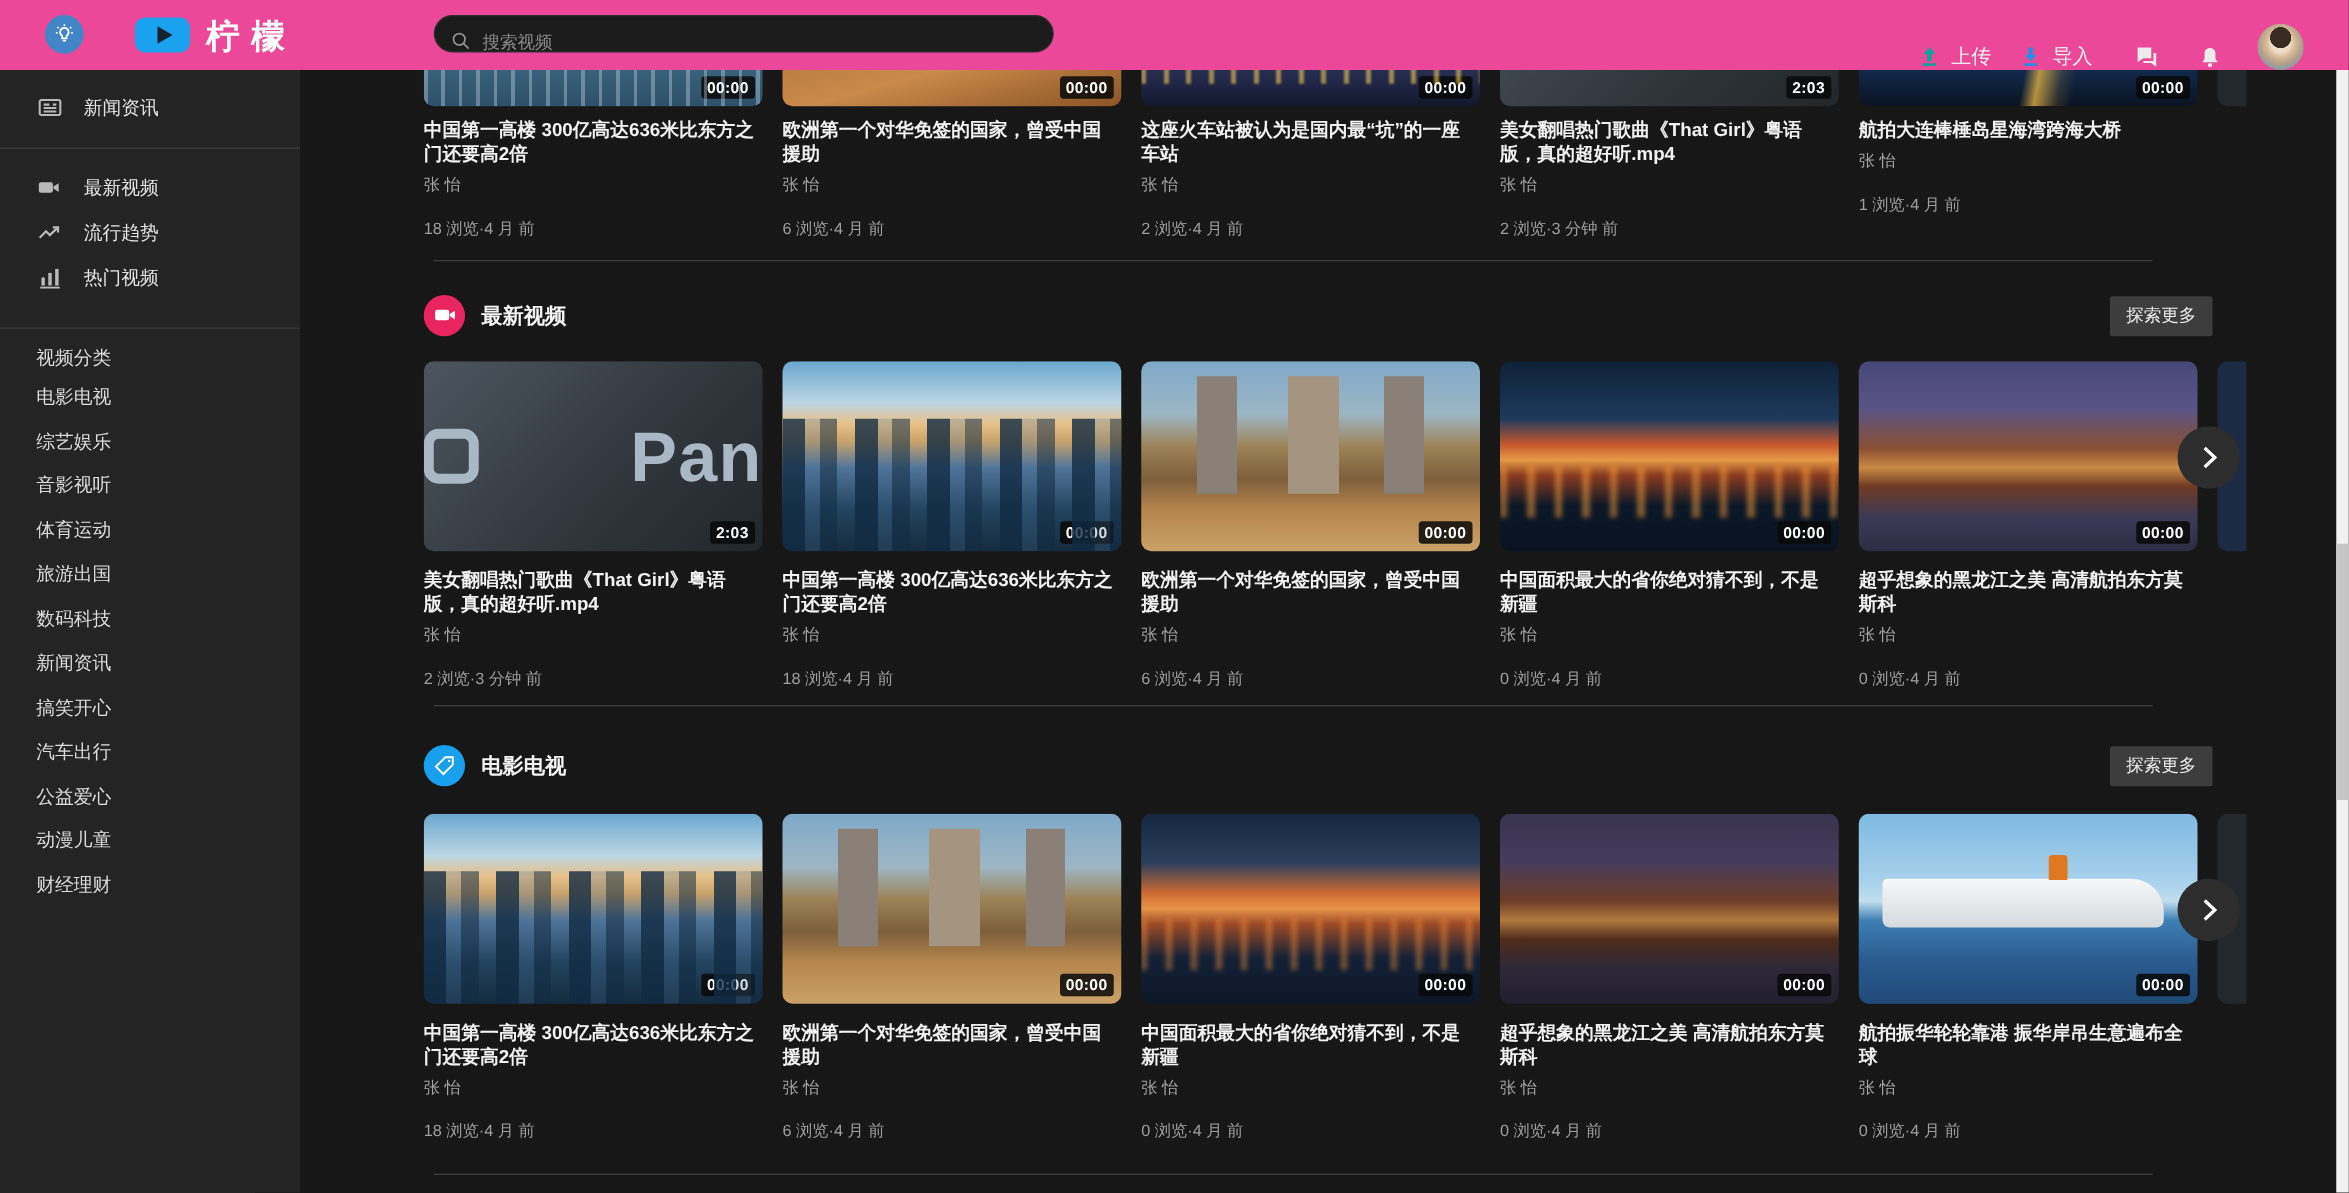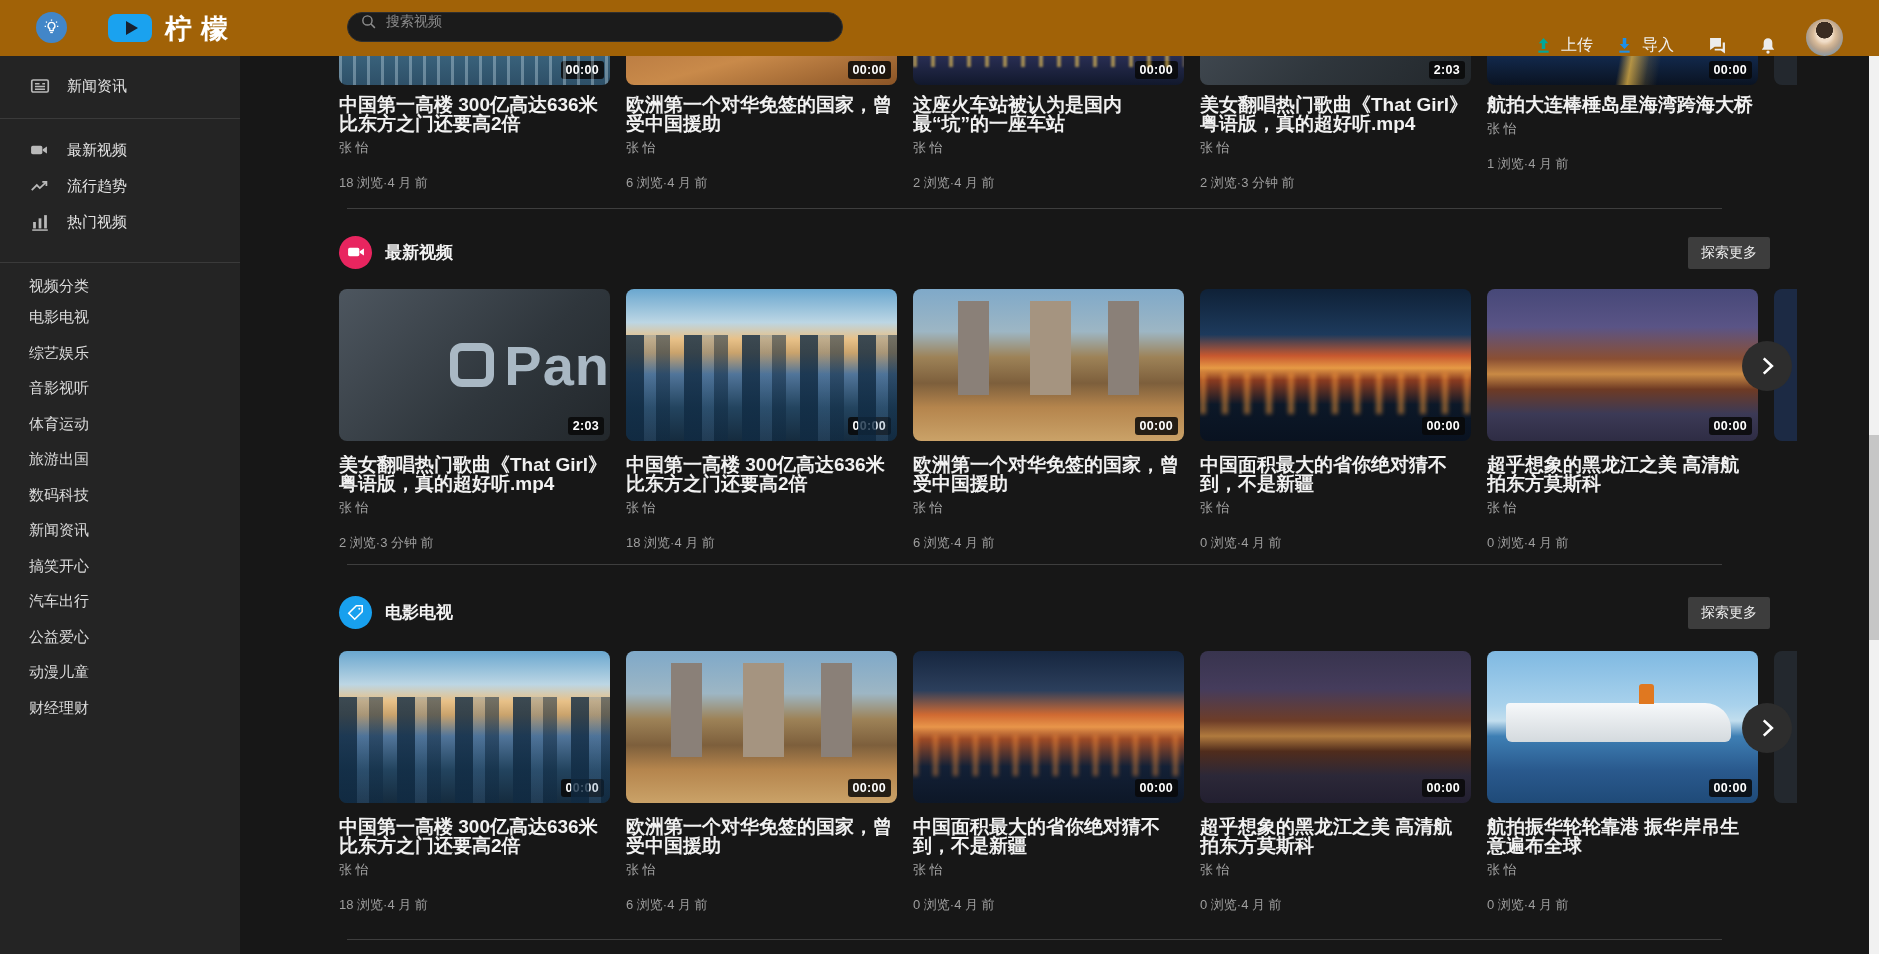--- a/index.html
+++ b/index.html
@@ -1,28 +1,28 @@
 <!DOCTYPE html>
 <html><head>
 <meta charset="utf-8">
 <style>
   *{margin:0;padding:0;box-sizing:border-box}
   html,body{width:1879px;height:954px;overflow:hidden;background:#171717;
     font-family:"Liberation Sans","DejaVu Sans",sans-serif;-webkit-font-smoothing:antialiased}
   
-  .topbar{position:absolute;left:0;top:0;width:1879px;height:56px;background:#a16207;z-index:40}
+  .topbar{position:absolute;left:0;top:0;width:1879px;height:56px;background:#ec4899;z-index:40}
   .bulb-badge{position:absolute;left:36px;top:12px;width:31px;height:31px;border-radius:50%;
     background:#4286c8;display:flex;align-items:center;justify-content:center;cursor:pointer}
   .play-badge{position:absolute;left:108px;top:14px;width:44px;height:28px;background:#1aa2ef;
     border-radius:8px;display:flex;align-items:center;justify-content:center;cursor:pointer}
   .play-tri{width:0;height:0;border-left:12px solid #17202e;border-top:7px solid transparent;
     border-bottom:7px solid transparent;margin-left:3px}
   .brand-name{position:absolute;left:165px;top:11px;font-size:27px;font-weight:700;color:#fff;letter-spacing:9px}
   .search{position:absolute;left:347px;top:12px;width:496px;height:30px;border-radius:16px;
-    background:#1b1b1b;border:1px solid #2f2f2f;display:flex;align-items:flex-start;padding:0 12px;gap:9px}
+    background:#1b1b1b;border:1px solid #2f2f2f;display:flex;align-items:flex-end;padding:0 12px;gap:9px}
   .search input{flex:1;background:transparent;border:0;outline:none;color:#ddd;font-size:14px;
     font-family:inherit}
   .search input::placeholder{color:#8a8a8a}
   .top-actions{position:absolute;right:36px;top:0;height:56px;display:flex;align-items:flex-end}
   .action{display:flex;align-items:center;gap:8px;color:#f0f0f0;font-size:16px;cursor:pointer}
   .action + .action{margin-left:22px}
   .icbtn{display:flex;align-items:center;cursor:pointer}
   .m-chat{margin-left:33px}.m-bell{margin-left:30px}
   .avatar{margin-left:28px;width:37px;height:37px;border-radius:50%;cursor:pointer;
     background:radial-gradient(circle at 50% 30%,#3a2c22 0 26%,transparent 27%),
@@ -51,40 +51,40 @@
   .sec-icon{width:33px;height:33px;border-radius:50%;display:flex;align-items:center;justify-content:center;flex:none}
   .sec-head h2{margin-left:13px;font-size:17px;font-weight:700;color:#f3f3f3}
   .explore{position:absolute;right:0;top:2px;background:#3d3d3d;color:#ededed;border:0;
     font-size:14px;font-family:inherit;padding:7px 13px;border-radius:2px;cursor:pointer}
   .cards-wrap{position:relative}
   .cards{display:flex;gap:16px;width:1458px;overflow:hidden}
   .card{width:271px;flex:none;cursor:pointer}
   .thumb{position:relative;height:152px;border-radius:8px;overflow:hidden;cursor:pointer}
   .dur{position:absolute;right:6px;bottom:6px;background:rgba(8,8,8,.85);color:#fff;
     font-size:12.5px;font-weight:700;padding:2px 5px;border-radius:3px;letter-spacing:.3px}
-  .v-title{margin:10px 2px 0 0;font-size:19px;font-weight:700;line-height:19px;color:#f1f1f1;
+  .v-title{margin:10px 2px 0 0;font-size:15px;font-weight:700;line-height:19px;color:#f1f1f1;
     display:-webkit-box;-webkit-line-clamp:2;-webkit-box-orient:vertical;overflow:hidden;max-height:38px}
   .v-author{margin-top:6px;font-size:13px;color:#a3a3a3}
   .v-meta{margin-top:17px;font-size:13px;color:#9e9e9e}
   .next{position:absolute;left:1403px;top:52px;width:50px;height:50px;border-radius:50%;
     background:#2d2d2d;border:0;display:flex;align-items:center;justify-content:center;cursor:pointer;z-index:5}
   
   .sec0 .cards{margin-top:-123px}
   .sec0 .divider{margin-top:16px}
   .sec1 .sec-head{margin-top:26px}
   .sec1 .cards{margin-top:20px}
   .sec1 .v-title,.sec2 .v-title{margin-top:14px}
   .sec1 .divider{margin-top:12px}
   .sec2 .sec-head{margin-top:30px}
   .sec2 .cards{margin-top:22px}
   .sec2 .divider{margin-top:25px}
   .sec3 .sec-head{margin-top:19px}
   
   .t-qpan{background:linear-gradient(135deg,#4d565f,#2f363c 60%,#22272b)}
-  .qlogo{position:absolute;inset:0;display:flex;align-items:center;justify-content:flex-end;gap:10px}
+  .qlogo{position:absolute;inset:0;display:flex;align-items:center;justify-content:space-between;gap:10px}
   .qring{width:44px;height:44px;border:8px solid #a9b8c4;border-radius:12px}
   .qtext{font-size:56px;font-weight:700;color:#a9b8c4;letter-spacing:1px}
   .t-towers{background:linear-gradient(180deg,#6aa7cf,#bcd6e4 22%,#e8c188 33%,#caa36c 42%,#51759a 56%,#23445f 78%,#152b3e)}
   .t-towers::after{content:"";position:absolute;inset:30% 0 0 0;
     background:repeating-linear-gradient(90deg,rgba(16,42,66,.8) 0 18px,rgba(70,110,150,.25) 18px 30px,rgba(16,42,66,.55) 30px 44px,transparent 44px 58px)}
   .t-castle{background:linear-gradient(180deg,#7fa9c9,#9db6c4 28%,#9d8257 45%,#7d5f3c 62%,#b5854d 78%,#caa268)}
   .t-castle::after{content:"";position:absolute;left:8%;right:8%;top:8%;bottom:30%;
     background:linear-gradient(90deg,transparent 0 10%,#8a8078 10% 24%,transparent 24% 42%,#a59480 42% 60%,transparent 60% 76%,#8a8078 76% 90%,transparent 90%)}
   .t-lanterns{background:linear-gradient(180deg,#0f2137,#1d3a5c 30%,#c8582f 44%,#e69a45 52%,#8a3b20 60%,#0c1828 76%,#091220)}
   .t-lanterns::after{content:"";position:absolute;inset:55% 0 18% 0;filter:blur(2px);

